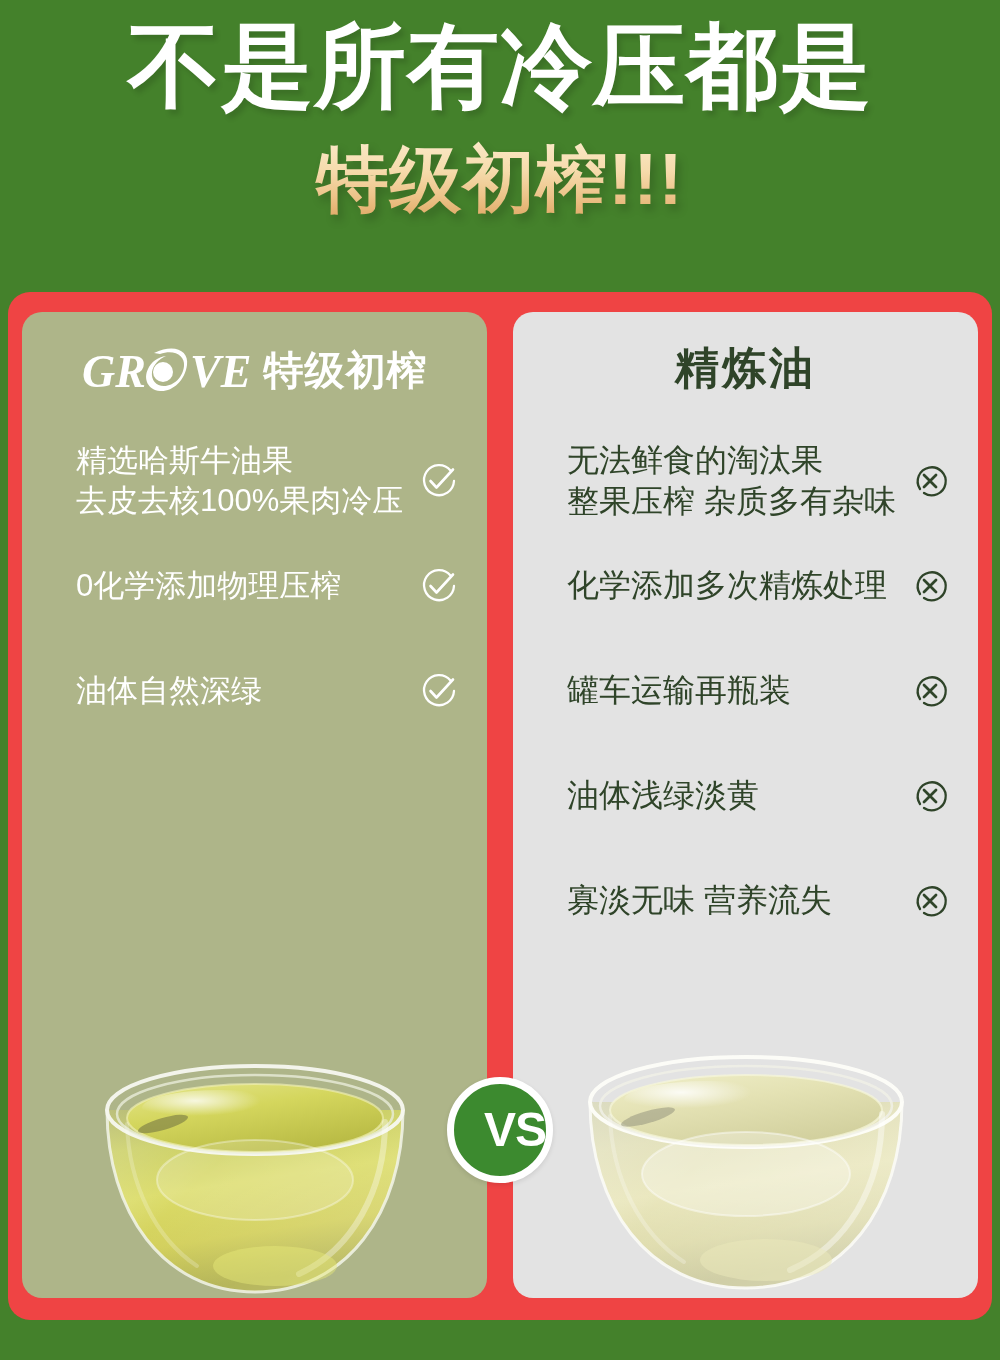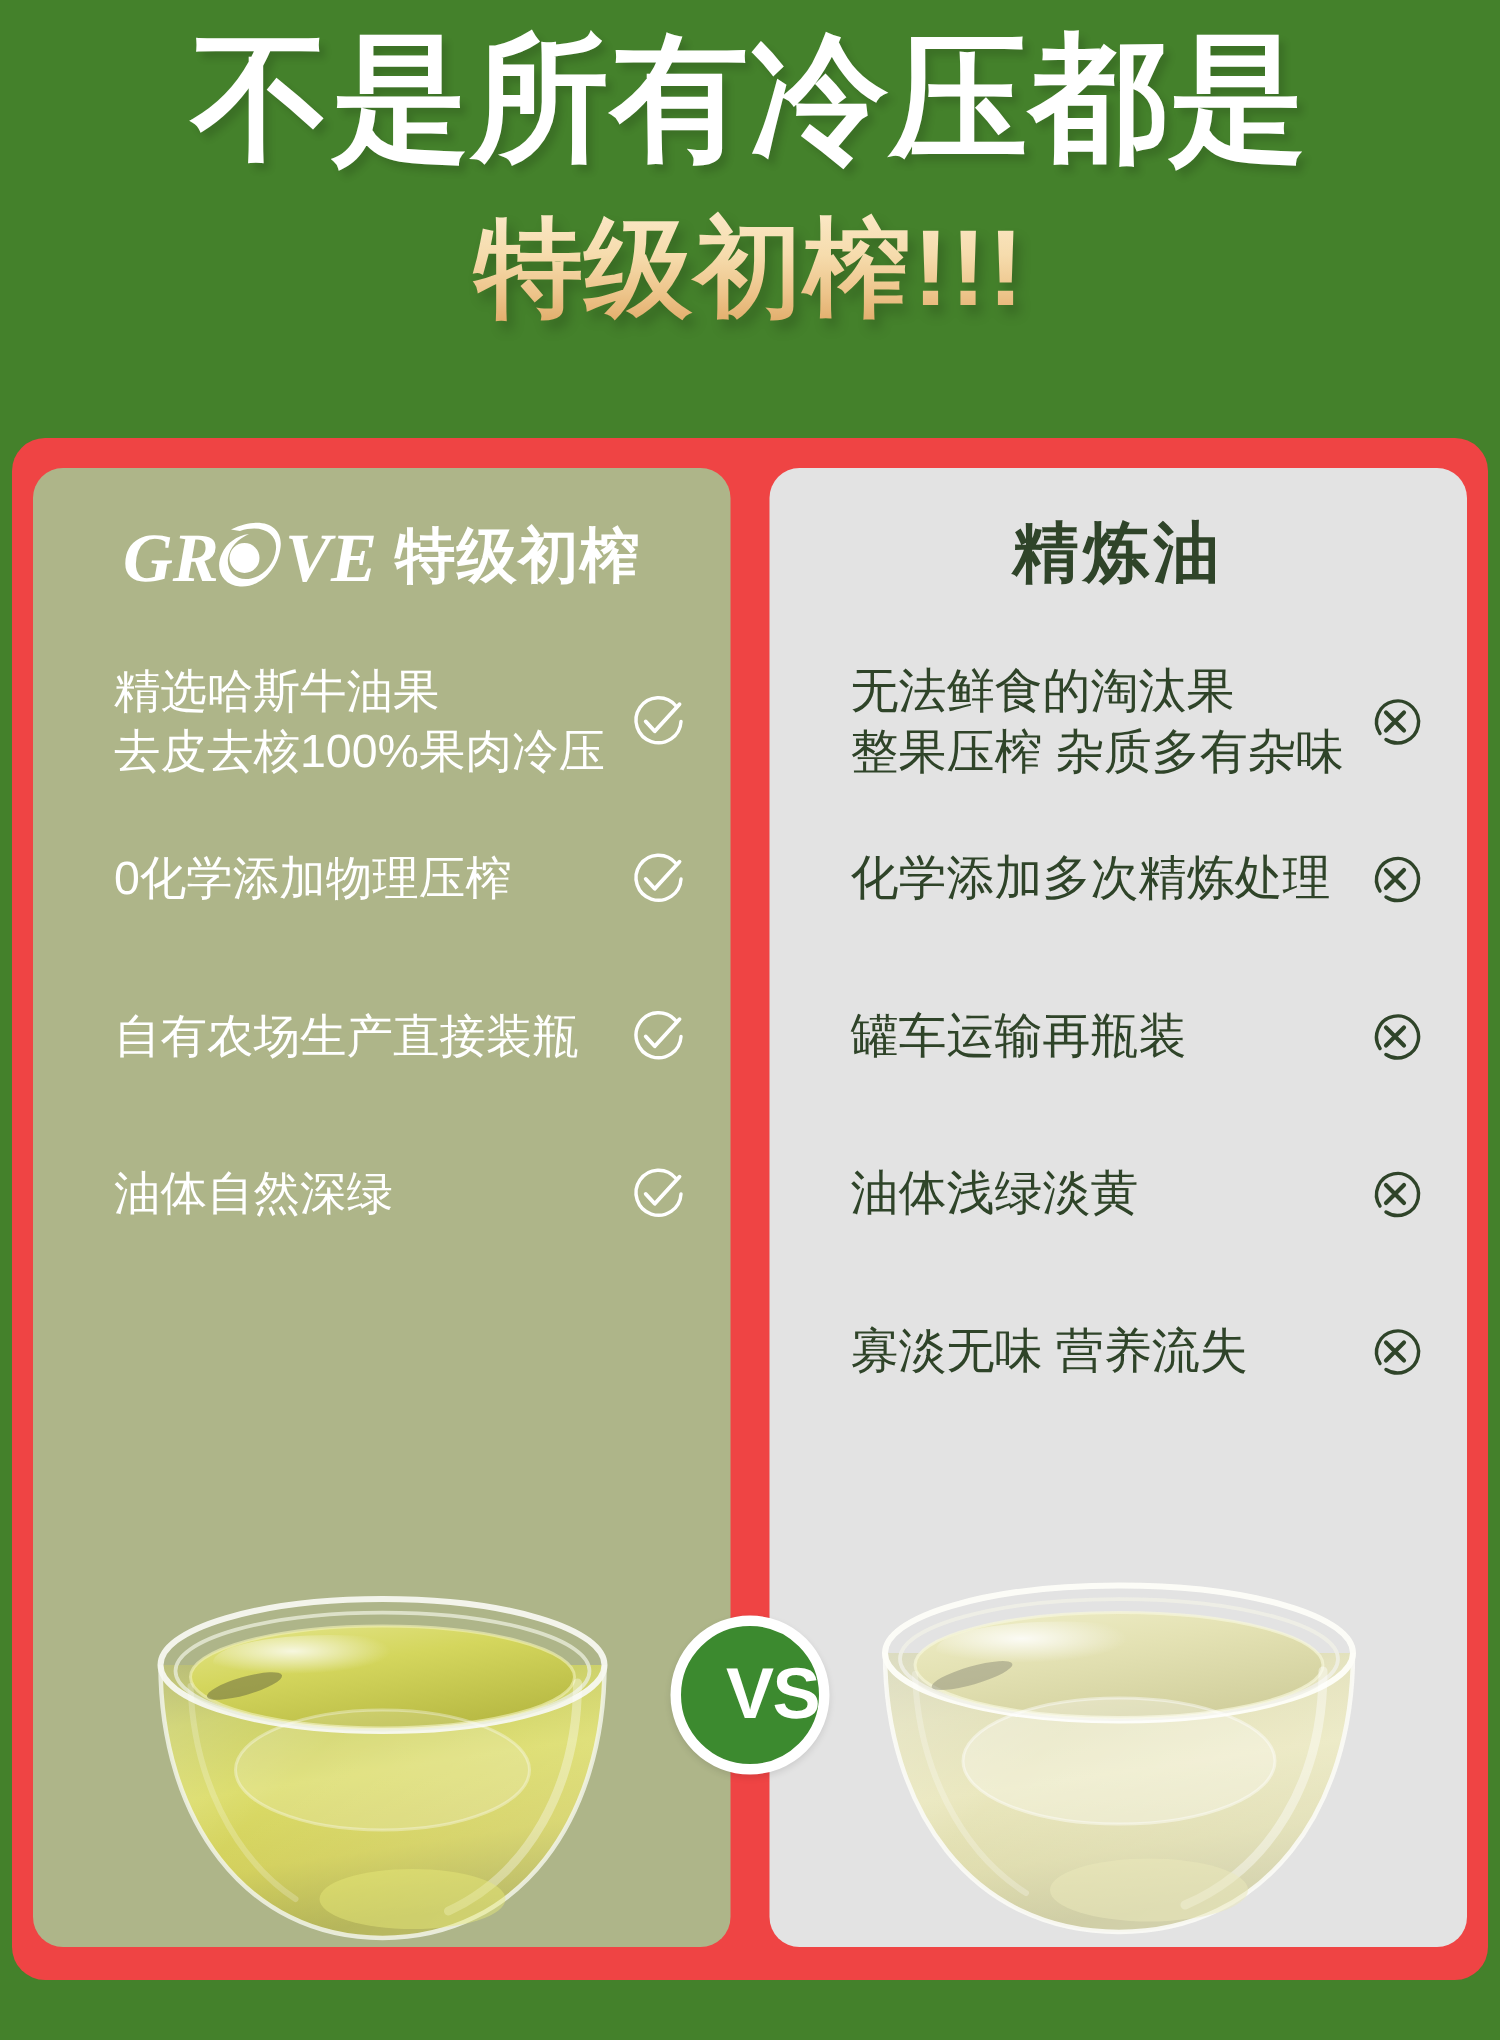--- a/index.html
+++ b/index.html
@@ -212,29 +212,20 @@
       <div class="feat-row">
         <span class="feat-text">0化学添加物理压榨</span>
         <span class="feat-icon">
           <svg viewBox="0 0 44 44" aria-hidden="true">
             <path d="M33.5 11.5 A15 15 0 1 0 37 22" fill="none" stroke="#ffffff" stroke-width="2.3" stroke-linecap="round"></path>
             <path d="M13.5 22 L19.5 28.5 L36 10.5" fill="none" stroke="#ffffff" stroke-width="2.6" stroke-linecap="round" stroke-linejoin="round"></path>
           </svg>
         </span>
       </div>
 
-      <div class="feat-row">
-        <span class="feat-text">自有农场生产直接装瓶</span>
-        <span class="feat-icon">
-          <svg viewBox="0 0 44 44" aria-hidden="true">
-            <path d="M33.5 11.5 A15 15 0 1 0 37 22" fill="none" stroke="#ffffff" stroke-width="2.3" stroke-linecap="round"></path>
-            <path d="M13.5 22 L19.5 28.5 L36 10.5" fill="none" stroke="#ffffff" stroke-width="2.6" stroke-linecap="round" stroke-linejoin="round"></path>
-          </svg>
-        </span>
-      </div>
 
       <div class="feat-row">
         <span class="feat-text">油体自然深绿</span>
         <span class="feat-icon">
           <svg viewBox="0 0 44 44" aria-hidden="true">
             <path d="M33.5 11.5 A15 15 0 1 0 37 22" fill="none" stroke="#ffffff" stroke-width="2.3" stroke-linecap="round"></path>
             <path d="M13.5 22 L19.5 28.5 L36 10.5" fill="none" stroke="#ffffff" stroke-width="2.6" stroke-linecap="round" stroke-linejoin="round"></path>
           </svg>
         </span>
       </div>

